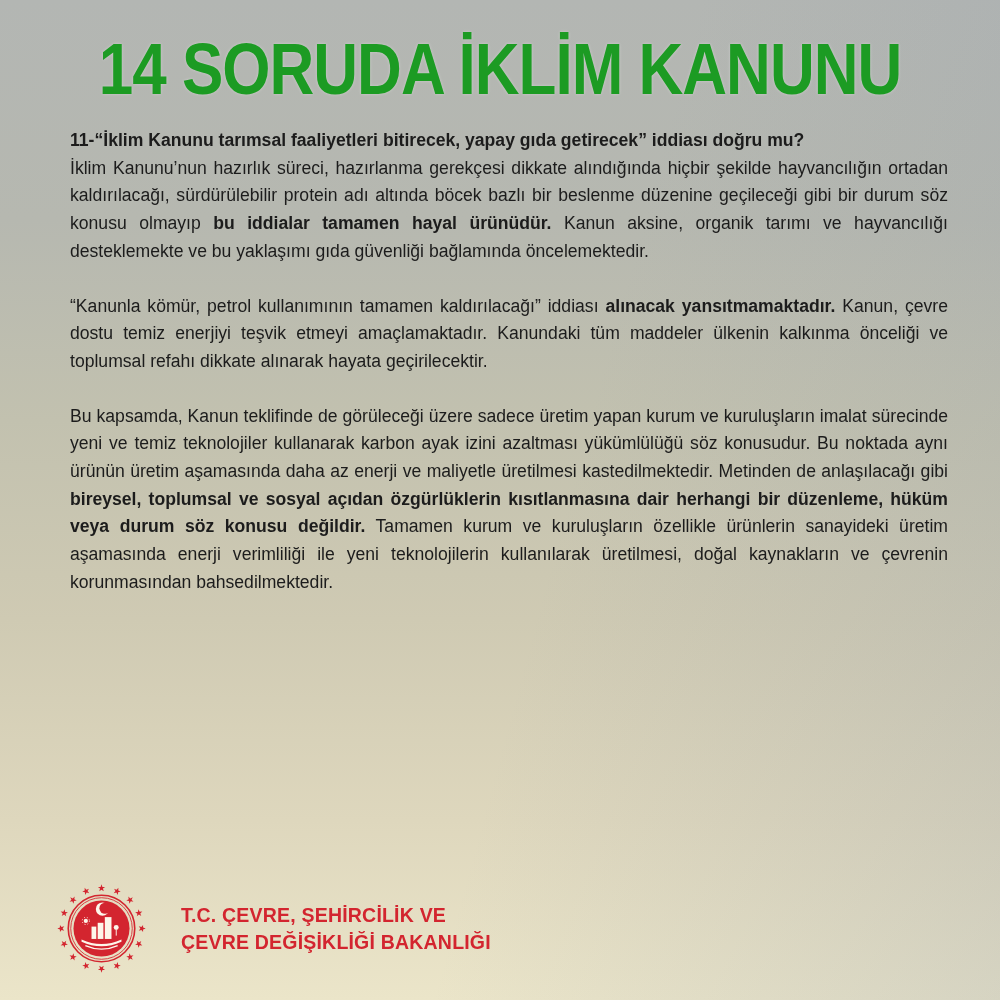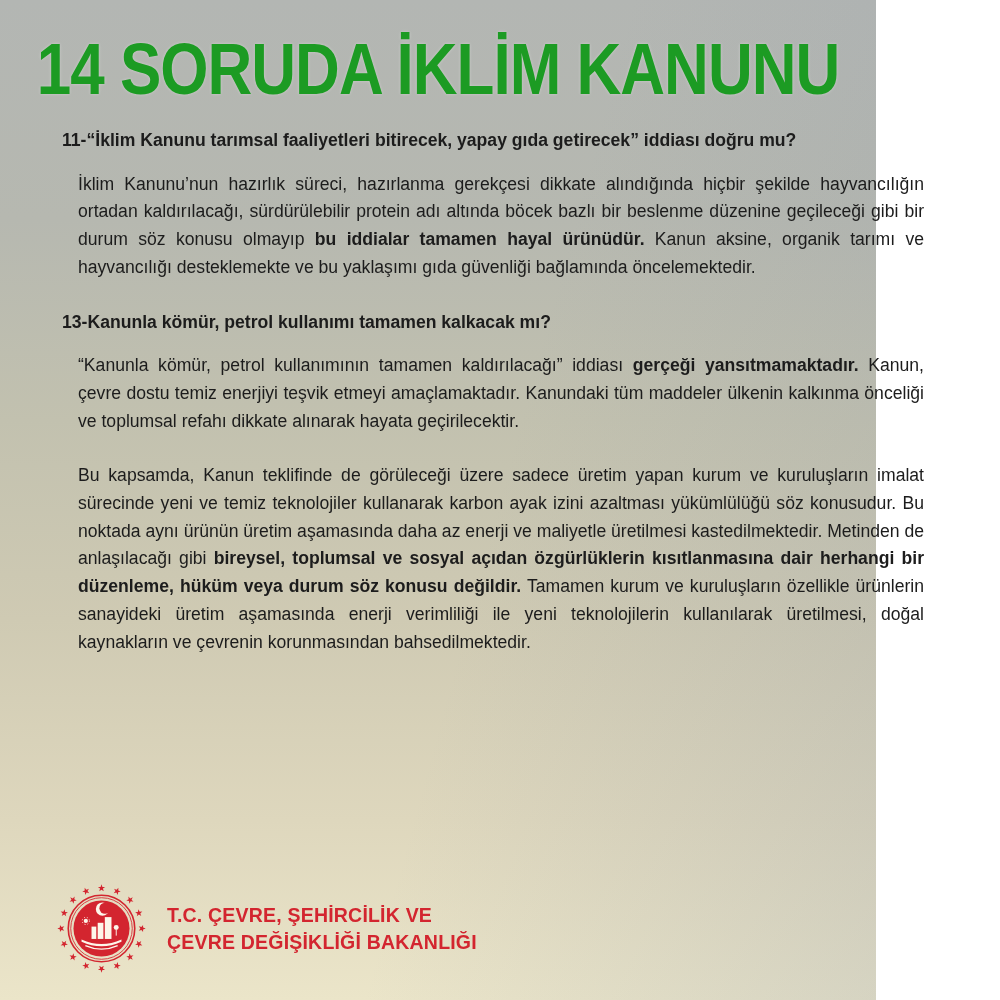--- a/index.html
+++ b/index.html
@@ -1,41 +1,41 @@
 <!DOCTYPE html>
 <html lang="tr" style="--green: #1c9b23; --red: #d3252f;"><head>
 <meta charset="utf-8">
 <style>
   html,body{margin:0;padding:0;}
   body{width:1000px;height:1000px;overflow:hidden;font-family:"Liberation Sans",sans-serif;}
   .poster{
-    position:relative;width:876px;height:1000px;
+    position:relative;width:1000px;height:1000px;
     background:
       linear-gradient(105deg, rgba(140,152,170,0) 55%, rgba(140,152,170,0.22) 100%),
       linear-gradient(180deg,#b3b6b3 0%,#b6b8b0 22%,#c2c1af 42%,#cfcab3 62%,#ded7bd 82%,#ebe5c9 100%);
   }
   .title{
     position:absolute;top:34px;left:0;right:0;
     text-align:center;white-space:nowrap;
     font-size:62px;font-weight:800;letter-spacing:-1px;
     color:var(--green,#1c9b23);
     transform:scaleY(1.16);transform-origin:center;
     text-shadow:0 0 3px rgba(255,255,255,.35);
   }
   .content{
-    position:absolute;top:127px;left:62px;width:878px;
+    position:absolute;top:127px;left:70px;width:878px;
     font-size:17.6px;line-height:27.7px;color:#1c1c1c;
   }
   .qa{margin:0 0 27px 0;}
   .q{font-size:17.6px;font-weight:700;margin:0;line-height:27.7px;}
-  .a{margin:16px;text-align:justify;}
+  .a{margin:0;text-align:justify;}
   .a b{font-weight:700;}
   .footer{
     position:absolute;left:54px;bottom:24px;
-    display:flex;align-items:center;gap:18px;
+    display:flex;align-items:center;gap:32px;
   }
   .emblem{width:95px;height:95px;flex:0 0 auto;}
   .ministry{
     color:var(--red,#d3252f);font-weight:700;
     font-size:19.5px;line-height:27px;letter-spacing:.2px;
   }
 </style>
 </head>
 <body>
 
@@ -44,22 +44,21 @@
   <div class="title">14 SORUDA İKLİM KANUNU</div>
 
   <div class="content">
       <section class="qa">
         <h2 class="q">11-“İklim Kanunu tarımsal faaliyetleri bitirecek, yapay gıda getirecek” iddiası doğru mu?</h2>
         <p class="a"><span>İklim Kanunu’nun hazırlık süreci, hazırlanma gerekçesi dikkate alındığında hiçbir şekilde hayvancılığın ortadan kaldırılacağı, sürdürülebilir protein adı altında böcek bazlı bir beslenme düzenine geçileceği gibi bir durum söz konusu olmayıp </span><b>bu iddialar tamamen hayal ürünüdür.</b><span> Kanun aksine, organik tarımı ve hayvancılığı desteklemekte ve bu yaklaşımı gıda güvenliği bağlamında öncelemektedir.</span></p>
       </section>
       <section class="qa">
       </section>
       <section class="qa">
-        <h2 class="q">13-Kanunla kömür, petrol kullanımı tamamen kalkacak mı?</h2>
-        <p class="a"><span>“Kanunla kömür, petrol kullanımının tamamen kaldırılacağı” iddiası </span><b>gerçeği yansıtmamaktadır.</b><span> Kanun, çevre dostu temiz enerjiyi teşvik etmeyi amaçlamaktadır. Kanundaki tüm maddeler ülkenin kalkınma önceliği ve toplumsal refahı dikkate alınarak hayata geçirilecektir.</span></p>
+        <p class="a"><span>“Kanunla kömür, petrol kullanımının tamamen kaldırılacağı” iddiası </span><b>alınacak yansıtmamaktadır.</b><span> Kanun, çevre dostu temiz enerjiyi teşvik etmeyi amaçlamaktadır. Kanundaki tüm maddeler ülkenin kalkınma önceliği ve toplumsal refahı dikkate alınarak hayata geçirilecektir.</span></p>
       </section>
       <section class="qa">
         <p class="a"><span>Bu kapsamda, Kanun teklifinde de görüleceği üzere sadece üretim yapan kurum ve kuruluşların imalat sürecinde yeni ve temiz teknolojiler kullanarak karbon ayak izini azaltması yükümlülüğü söz konusudur. Bu noktada aynı ürünün üretim aşamasında daha az enerji ve maliyetle üretilmesi kastedilmektedir. Metinden de anlaşılacağı gibi </span><b>bireysel, toplumsal ve sosyal açıdan özgürlüklerin kısıtlanmasına dair herhangi bir düzenleme, hüküm veya durum söz konusu değildir.</b><span> Tamamen kurum ve kuruluşların özellikle ürünlerin sanayideki üretim aşamasında enerji verimliliği ile yeni teknolojilerin kullanılarak üretilmesi, doğal kaynakların ve çevrenin korunmasından bahsedilmektedir.</span></p>
       </section>
     </div>
 
   <div class="footer">
     <svg class="emblem" viewBox="0 0 100 100" xmlns="http://www.w3.org/2000/svg" aria-hidden="true">
       <defs>
         <path id="star-shape" d="M0,-4 L0.94,-1.29 3.8,-1.24 1.52,0.49 2.35,3.24 0,1.6 -2.35,3.24 -1.52,0.49 -3.8,-1.24 -0.94,-1.29 Z"></path>

